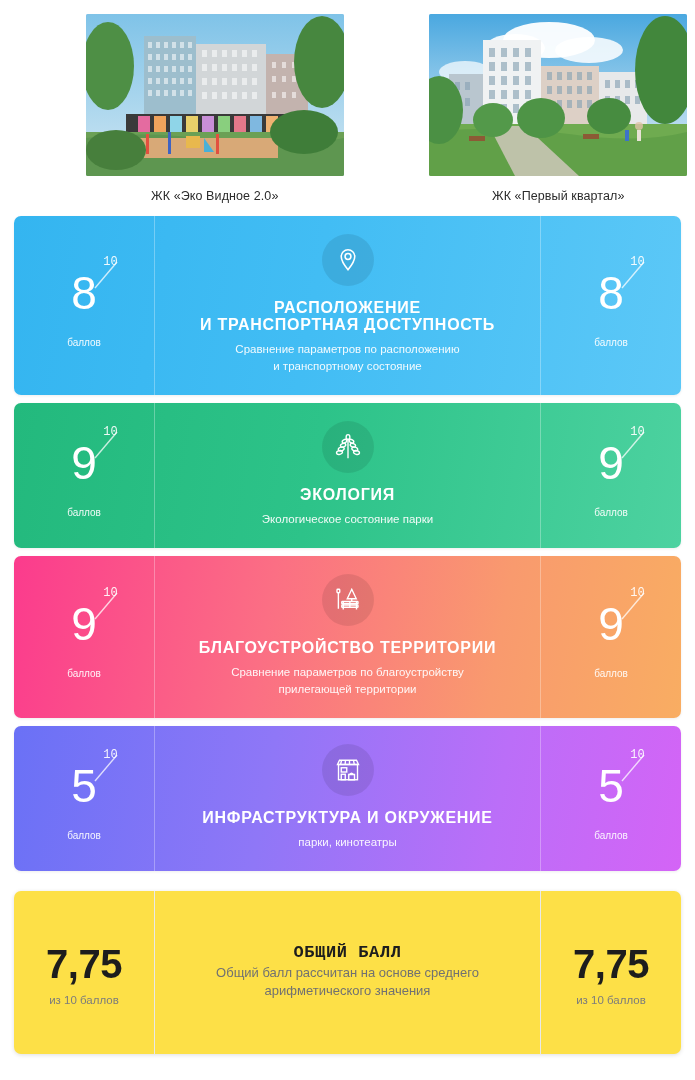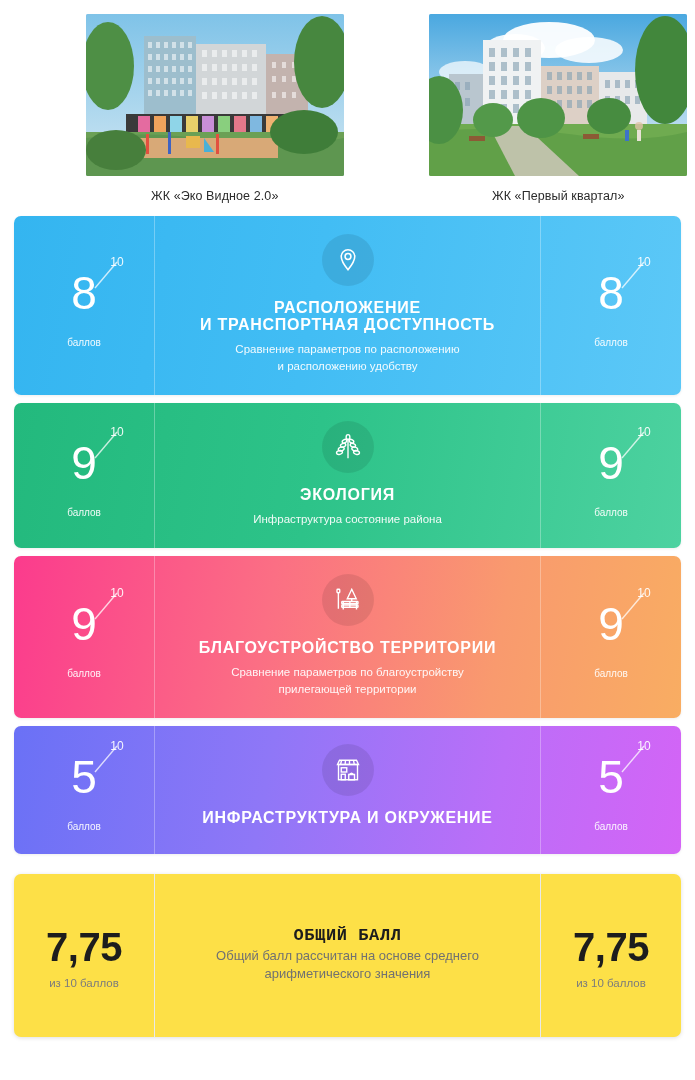--- a/index.html
+++ b/index.html
@@ -94,24 +94,25 @@
     position: absolute;
     left: 20px;
     top: -6px;
     width: 34px;
     height: 34px;
     pointer-events: none;
   }
   .score-slash svg { display: block; }
   .score-max {
     position: absolute;
-    left: 39px;
+    left: 32px;
     top: -9px;
     font-size: 12px;
     color: rgba(255,255,255,0.92);
+    font-family: Liberation Mono, monospace;
   }
   .score-unit {
     font-size: 10px;
     color: rgba(255,255,255,0.93);
     margin-top: 15px;
   }
 
   .center-col {
     flex: 1 1 auto;
     display: flex;
@@ -404,21 +405,21 @@
           <path d="M12 3.2c-3.2 0-5.8 2.6-5.8 5.8 0 4.3 5.8 11.4 5.8 11.4s5.8-7.1 5.8-11.4c0-3.2-2.6-5.8-5.8-5.8z"></path>
           <circle cx="12" cy="9" r="2.5"></circle>
         </svg>
       </div>
       <div class="cat-title">
         <div>РАСПОЛОЖЕНИЕ</div>
         <div>И ТРАНСПОРТНАЯ ДОСТУПНОСТЬ</div>
       </div>
       <div class="cat-desc">
         <div>Сравнение параметров по расположению</div>
-        <div>и расположению удобству</div>
+        <div>и транспортному состояние</div>
       </div>
     </div>
 
     <div class="score-col right">
       <div class="score-frac">
         <span class="score-num">8</span>
         <span class="score-slash">
           <svg width="34" height="34" viewBox="0 0 34 34">
               <line x1="4" y1="30" x2="26" y2="4" stroke="rgba(255,255,255,0.75)" stroke-width="1.4"></line>
             </svg>
@@ -455,21 +456,21 @@
           <ellipse cx="6.6" cy="13.6" rx="2.4" ry="1.5" transform="rotate(-18 6.6 13.6)"></ellipse>
           <ellipse cx="17.4" cy="13.6" rx="2.4" ry="1.5" transform="rotate(18 17.4 13.6)"></ellipse>
           <ellipse cx="5.2" cy="16.4" rx="2.4" ry="1.5" transform="rotate(-14 5.2 16.4)"></ellipse>
           <ellipse cx="18.8" cy="16.4" rx="2.4" ry="1.5" transform="rotate(14 18.8 16.4)"></ellipse>
         </svg>
       </div>
       <div class="cat-title">
         <div>ЭКОЛОГИЯ</div>
       </div>
       <div class="cat-desc">
-        <div>Инфраструктура состояние района</div>
+        <div>Экологическое состояние парки</div>
       </div>
     </div>
 
     <div class="score-col right">
       <div class="score-frac">
         <span class="score-num">9</span>
         <span class="score-slash">
           <svg width="34" height="34" viewBox="0 0 34 34">
               <line x1="4" y1="30" x2="26" y2="4" stroke="rgba(255,255,255,0.75)" stroke-width="1.4"></line>
             </svg>
@@ -557,20 +558,21 @@
           <rect x="6.6" y="10.2" width="4.4" height="3.4"></rect>
           <rect x="6.6" y="15.4" width="3.2" height="4.4"></rect>
           <path d="M12.6 15.6 h4.6 v4.2 h-4.6 z"></path>
           <path d="M13.4 15.6 q1.4 -2 2.8 0"></path>
         </svg>
       </div>
       <div class="cat-title">
         <div>ИНФРАСТРУКТУРА И ОКРУЖЕНИЕ</div>
       </div>
       <div class="cat-desc">
+        <div>парки, кинотеатры</div>
       </div>
     </div>
 
     <div class="score-col right">
       <div class="score-frac">
         <span class="score-num">5</span>
         <span class="score-slash">
           <svg width="34" height="34" viewBox="0 0 34 34">
               <line x1="4" y1="30" x2="26" y2="4" stroke="rgba(255,255,255,0.75)" stroke-width="1.4"></line>
             </svg>

